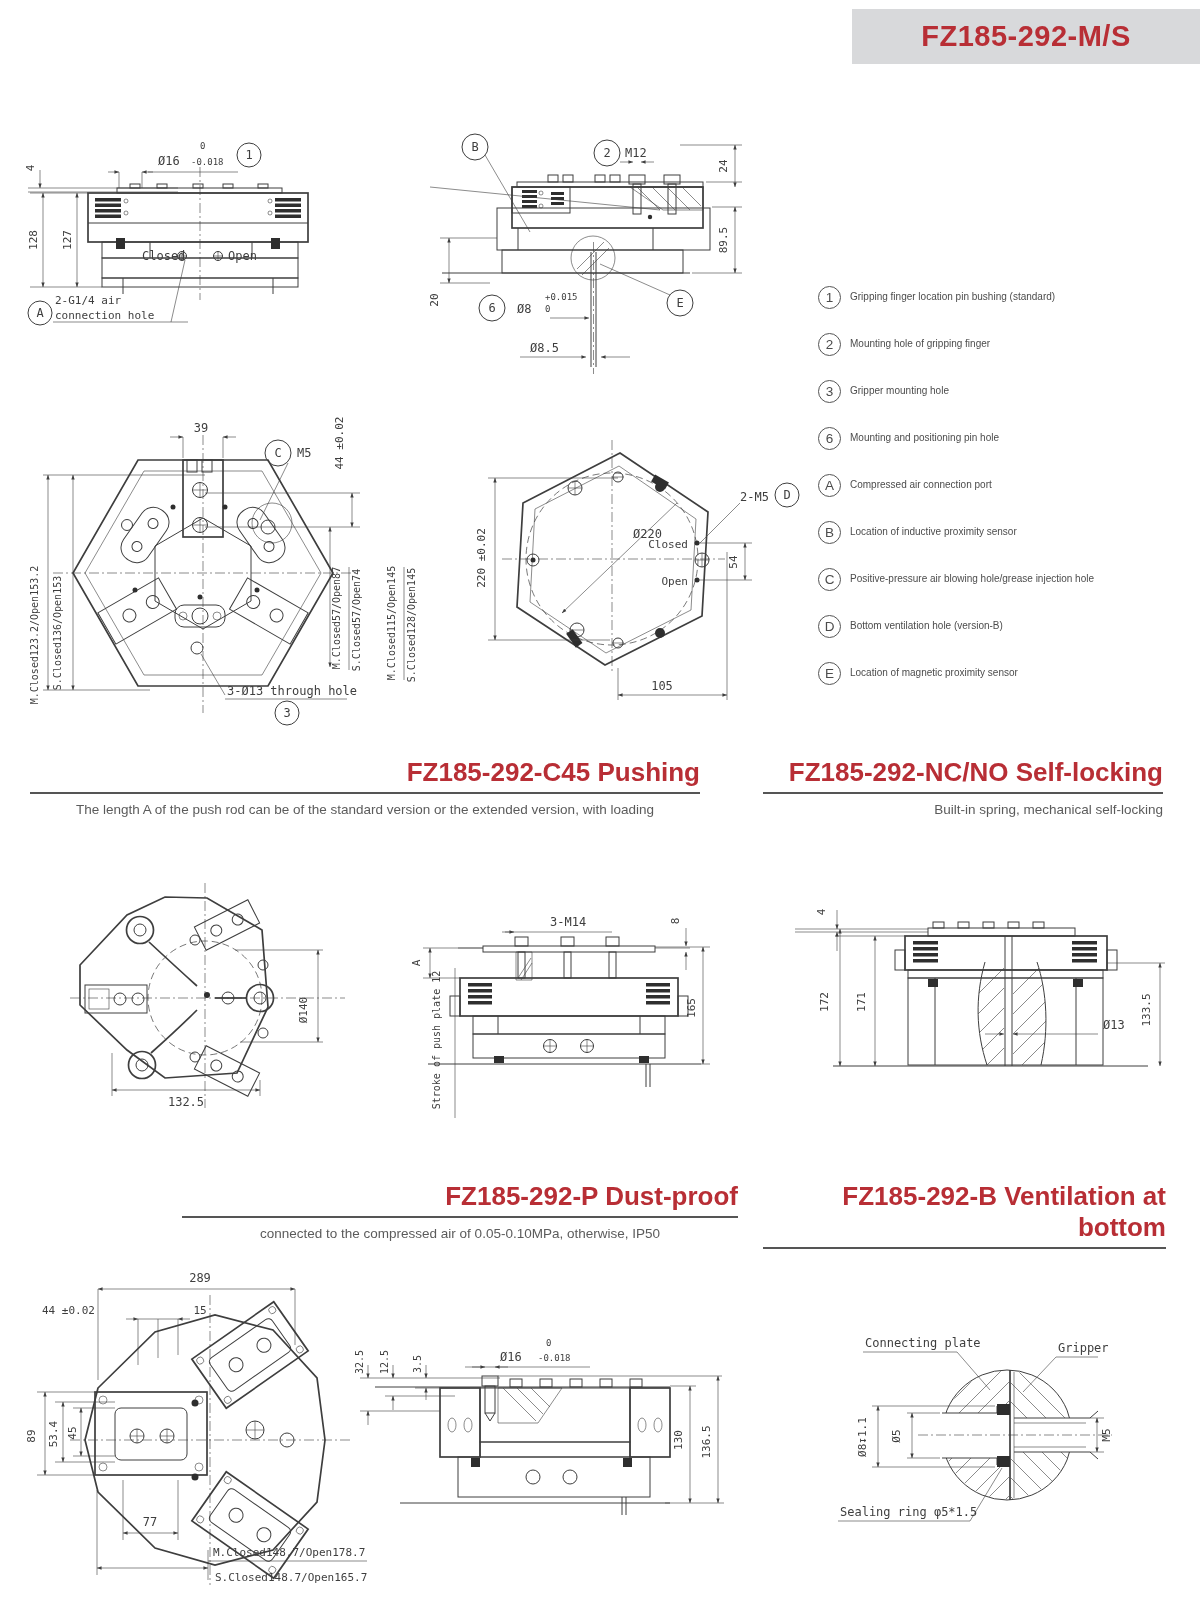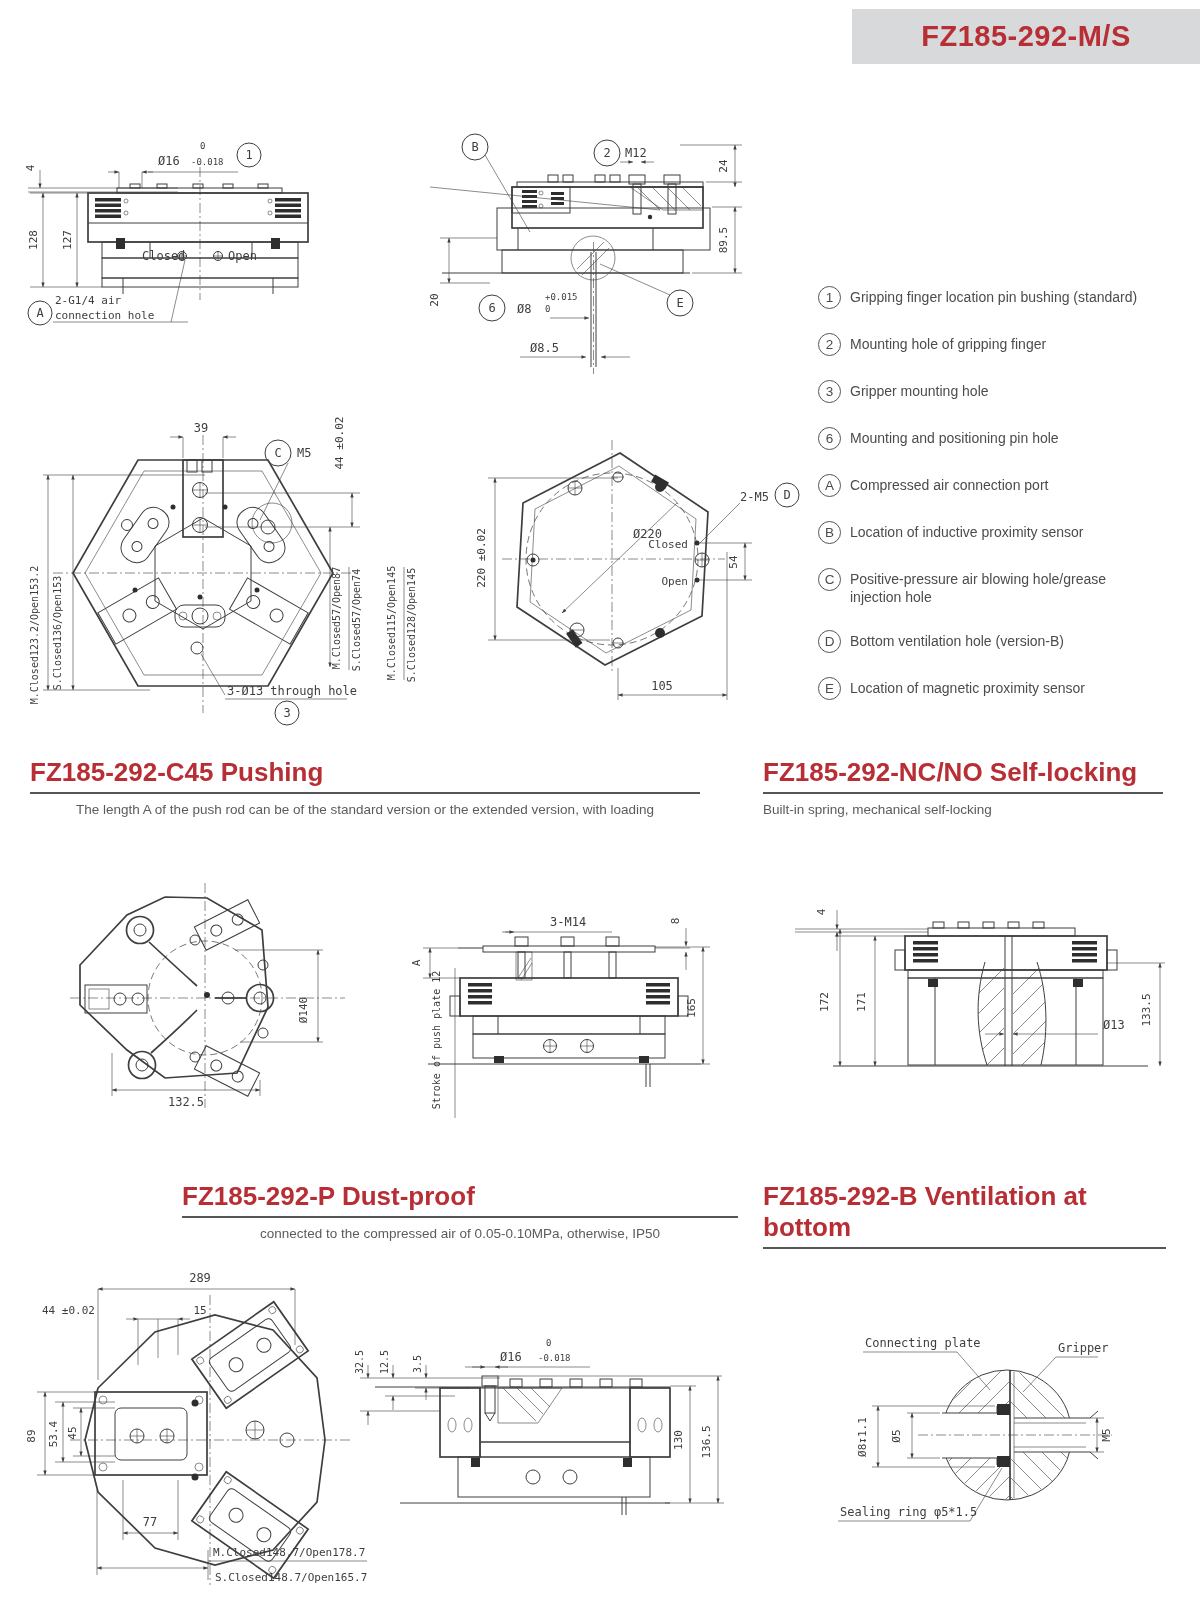--- a/index.html
+++ b/index.html
@@ -7,27 +7,27 @@
        font-family:"Liberation Sans",sans-serif;overflow:hidden}
   .abs{position:absolute}
   
   #hdr{left:852px;top:9px;width:348px;height:55px;background:#d8d9db;
        display:flex;align-items:center;justify-content:center}
   #hdr span{color:#b82e35;font-weight:bold;font-size:29px;letter-spacing:.5px}
   
   .shead .t{color:#b82e35;font-weight:bold;font-size:26px;line-height:31px;
             padding-bottom:4px;border-bottom:2px solid #555}
   .shead .d{color:#5b5b5b;font-size:13.5px;line-height:16.5px;padding-top:8px}
-  .tar{}.tac{text-align:center}
+  .tar{text-align:right}.tac{text-align:center}
   
   #legend{left:818px;top:286px;width:372px}
   .li{display:flex;gap:9px;margin-bottom:24px;color:#4c4c4c}
   .lc{flex:0 0 auto;width:23px;height:23px;border:1.5px solid #555;border-radius:50%;
       text-align:center;line-height:22px;font-size:13.5px;box-sizing:border-box}
-  .lt{font-size:14px;line-height:18px;max-width:302px;padding-top:2px}
+  .lt{font-size:10px;line-height:18px;max-width:302px;padding-top:2px}
   
   svg{overflow:visible}
   .ln{stroke:#3e3e3e;stroke-width:1;fill:none}
   .thk{stroke-width:1.7}
   .thin{stroke-width:.6}
   .cl{stroke:#3e3e3e;stroke-width:.6;fill:none;stroke-dasharray:10 3 2 3}
   .dsh{stroke:#3e3e3e;stroke-width:.7;fill:none;stroke-dasharray:7 4}
   .dk{fill:#2e2e2e;stroke:none}
   .ct{font-family:"DejaVu Sans Mono",monospace;font-size:12px;fill:#3e3e3e}
   .ctl{font-size:11px}.ctm{font-size:10px}.cts{font-size:9px}

